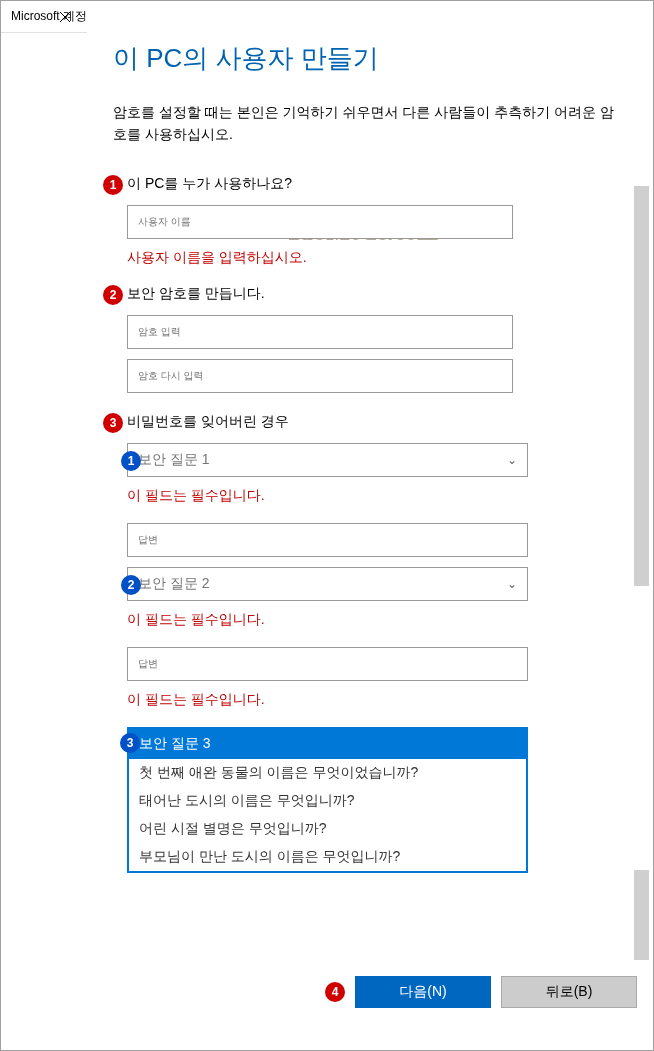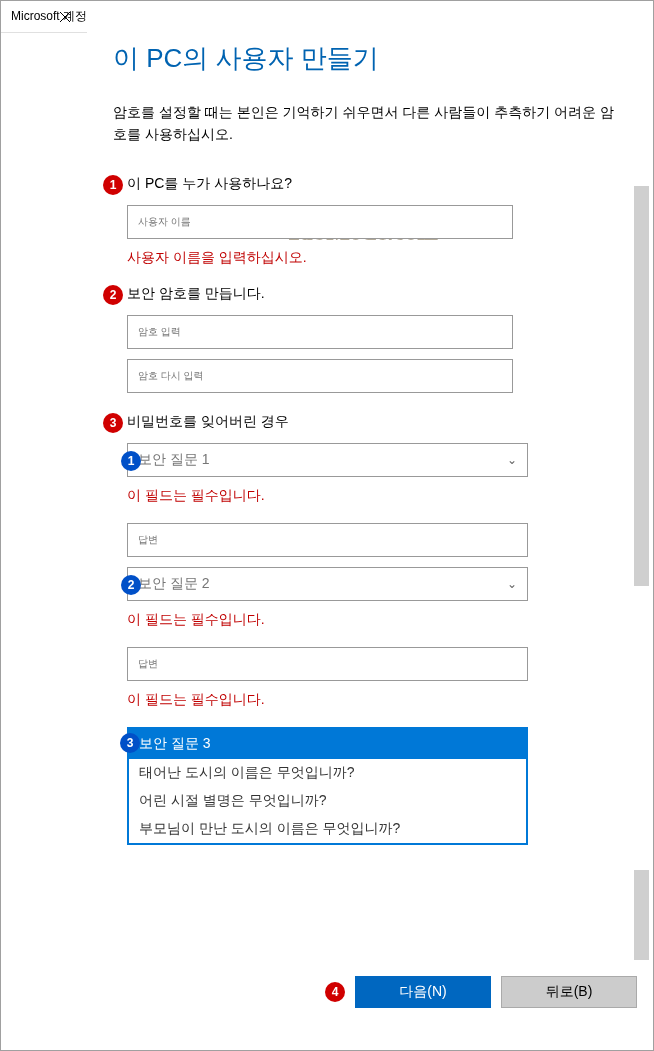--- a/index.html
+++ b/index.html
@@ -308,20 +308,21 @@
         <div class="field" style="width:401px">
           <span class="field-placeholder">답변</span>
         </div>
         <div class="error-text">이 필드는 필수입니다.</div>
 
         <div class="dropdown-open">
           <div class="dropdown-selected">
             <span class="num-badge blue">3</span>
             <span>보안 질문 3</span>
           </div>
+          <div class="dropdown-option">첫 번째 애완 동물의 이름은 무엇이었습니까?</div>
           <div class="dropdown-option">태어난 도시의 이름은 무엇입니까?</div>
           <div class="dropdown-option">어린 시절 별명은 무엇입니까?</div>
           <div class="dropdown-option">부모님이 만난 도시의 이름은 무엇입니까?</div>
         </div>
       </div>
 
       <div class="scrollbar-bottom"></div>
     </div>
 
     <div class="button-bar">

